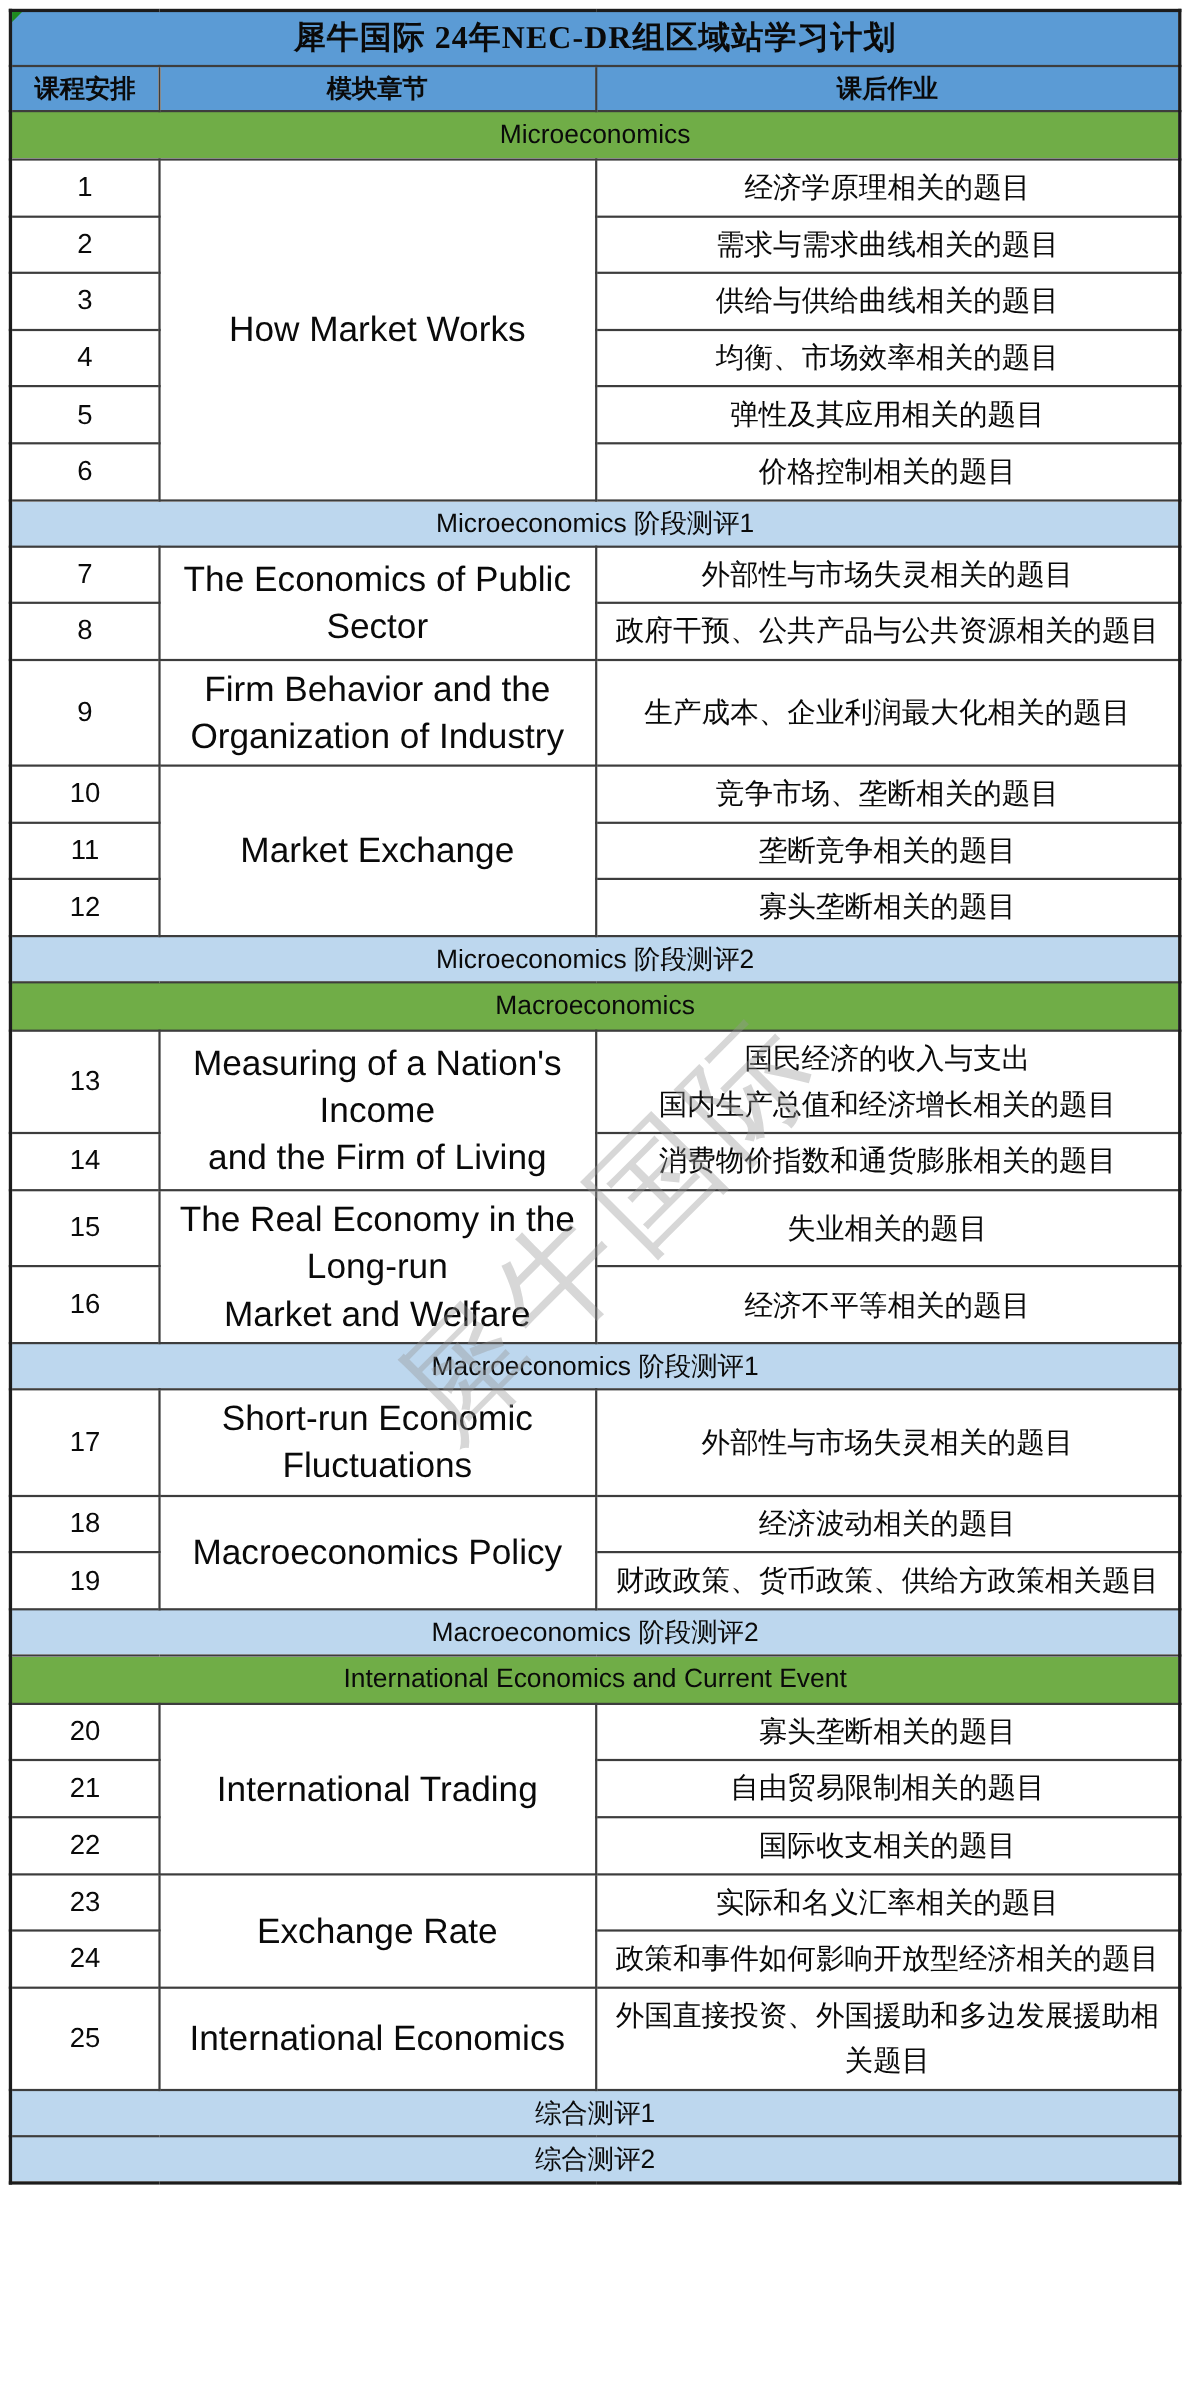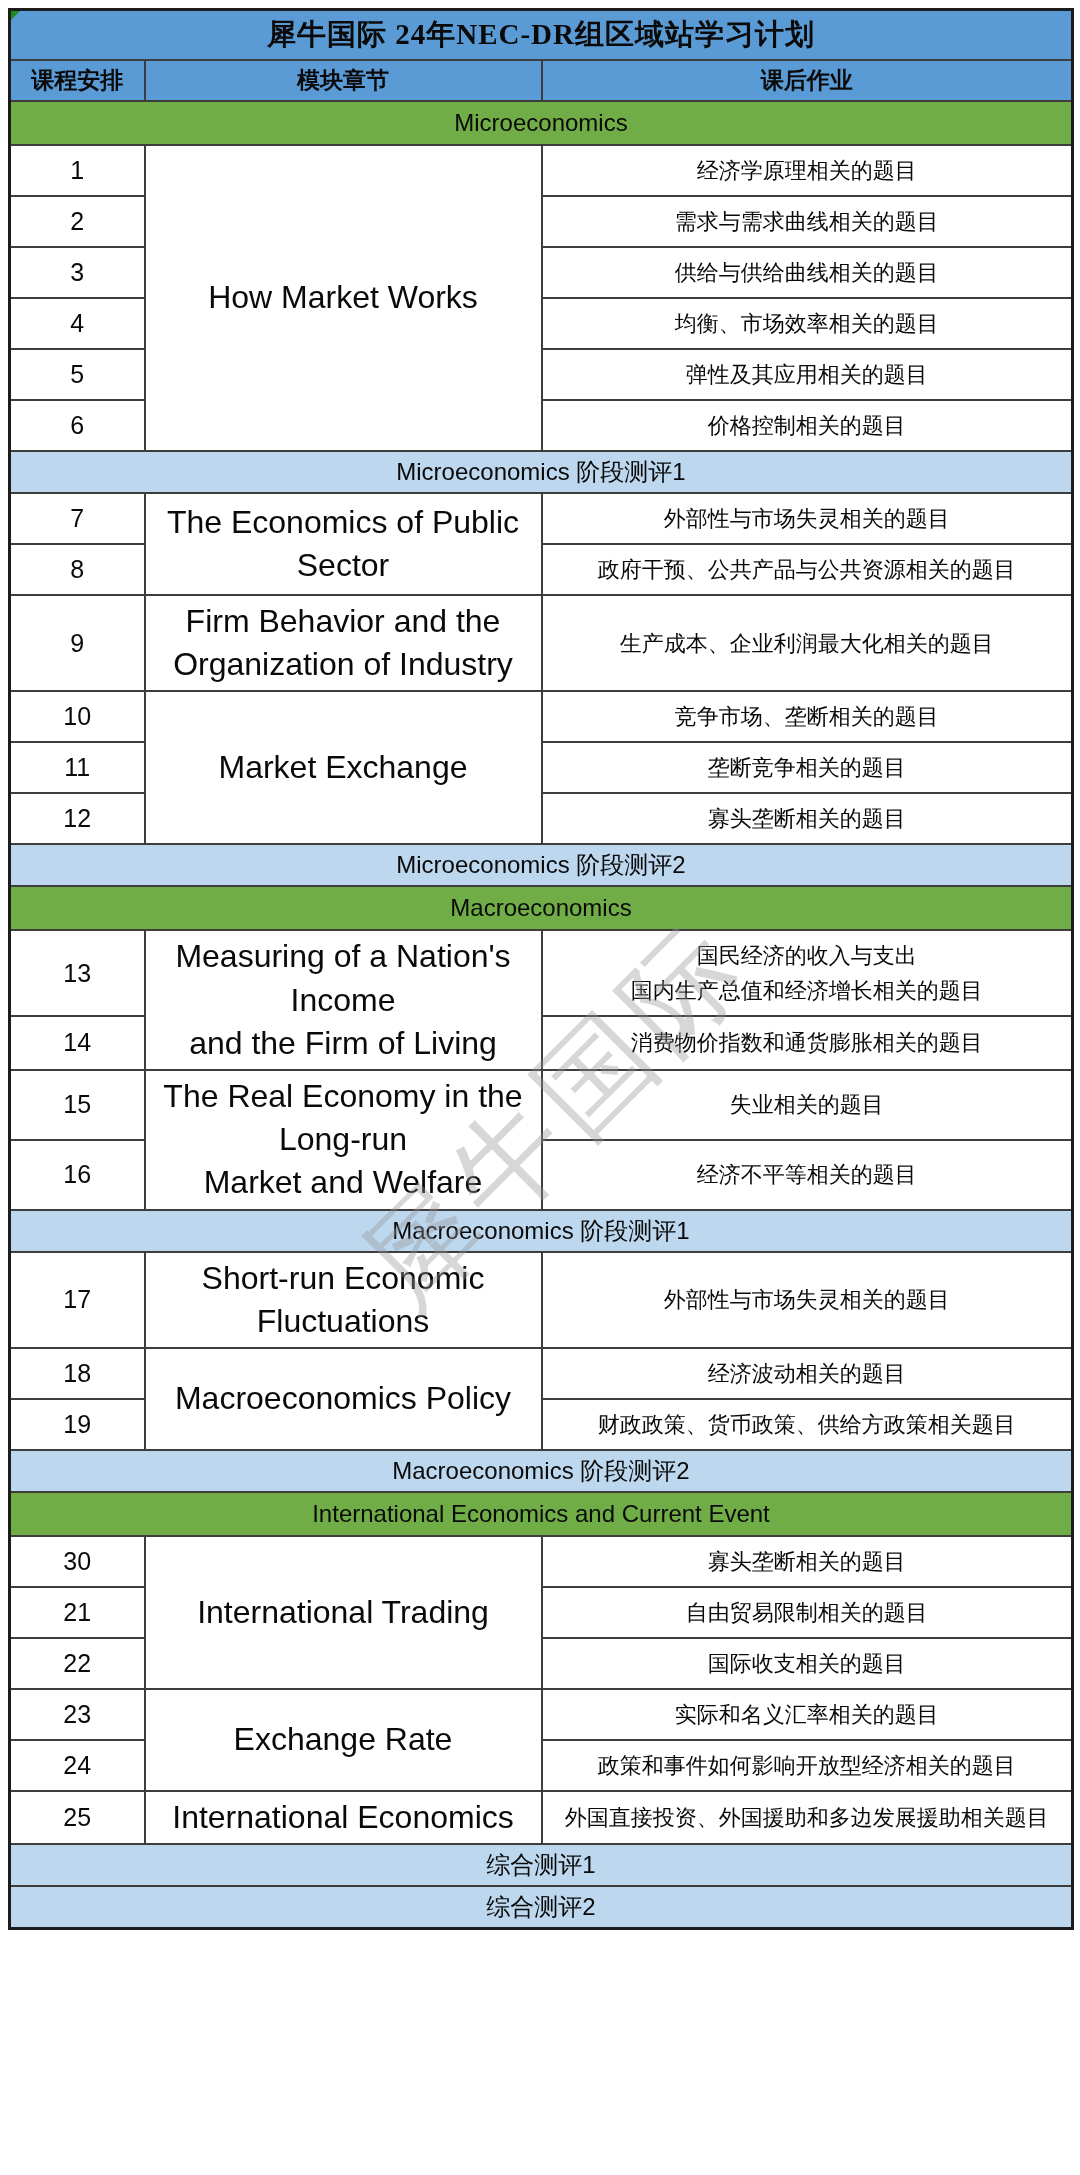--- a/index.html
+++ b/index.html
@@ -73,21 +73,21 @@
     background:#ffffff;
   }
   td.c-module{
     font-size:32px;
     line-height:1.35;
     white-space:pre-line;
     background:#ffffff;
     padding:4px 2px;
   }
   td.c-hw{
-    font-size:22px;
+    font-size:26px;
     line-height:1.6;
     white-space:pre-line;
     background:#ffffff;
   }
   
   .corner-flag{
     position:absolute;
     top:3px;left:3px;
     width:0;height:0;
     border-top:9px solid #1e8a1e;
@@ -236,21 +236,21 @@
             <td class="c-num">19</td>
             <td class="c-hw">财政政策、货币政策、供给方政策相关题目</td>
           </tr>
           <tr class="row-assess">
             <td class="c-band" colspan="3">Macroeconomics 阶段测评2</td>
           </tr>
           <tr class="row-unit">
             <td class="c-band" colspan="3">International Economics and Current Event</td>
           </tr>
           <tr>
-            <td class="c-num">30</td>
+            <td class="c-num">20</td>
             <td class="c-module" rowspan="3">International Trading</td>
             <td class="c-hw">寡头垄断相关的题目</td>
           </tr>
           <tr>
             <td class="c-num">21</td>
             <td class="c-hw">自由贸易限制相关的题目</td>
           </tr>
           <tr>
             <td class="c-num">22</td>
             <td class="c-hw">国际收支相关的题目</td>

